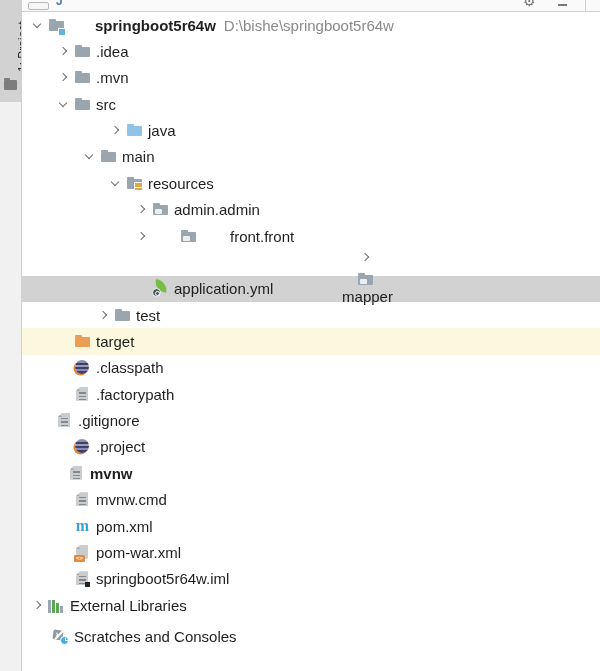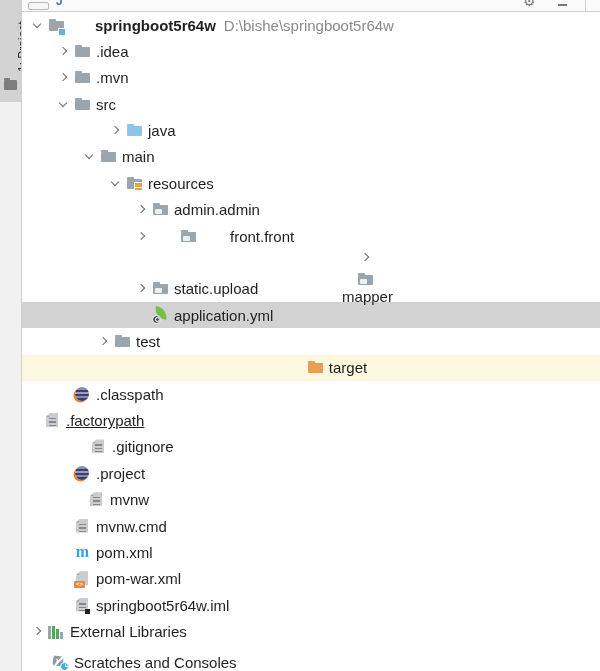--- a/index.html
+++ b/index.html
@@ -32,21 +32,21 @@
     border-radius:2px;background:#f6f6f6;}
   .tb-glyph{position:absolute;left:34px;top:-6px;font-size:12px;font-weight:bold;color:#4a7cc2;}
   .tb-gear{position:absolute;left:501px;top:-7px;font-size:14px;color:#777;}
   .tb-min{position:absolute;left:536px;top:4px;width:9px;height:2px;background:#777;}
   .tb-sep{position:absolute;left:563px;top:0;width:1px;height:12px;background:var(--border);}
 
   
   .tree{position:absolute;left:22px;top:12px;right:0;bottom:0;background:var(--tree_bg);}
   .row{display:flex;align-items:center;height:26.36px;white-space:nowrap;color:var(--text);font-size:15px;}
   .row.sel{background:var(--selection_bg);}
-  .row.hl{background:var(--excluded_bg);justify-content:center;}
+  .row.hl{background:var(--excluded_bg);}
   .chev{position:relative;width:22px;height:17px;flex:0 0 22px;}
   .chev.c::before,.chev.e::before{content:"";position:absolute;left:8px;top:5px;width:5px;height:5px;
     border-right:1.6px solid var(--chevron);border-bottom:1.6px solid var(--chevron);}
   .chev.c::before{transform:rotate(-45deg);}
   .chev.e::before{transform:rotate(45deg);top:4px;}
   .icon{position:relative;width:17px;height:17px;flex:0 0 17px;}
   .icon i{font-style:normal;}
   .lbl{margin-left:5px;}
   .lbl.bold{font-weight:bold;margin-left:30px;}
   .path{margin-left:8px;color:var(--muted_text);}
@@ -194,28 +194,20 @@
         <span class="lbl">front.front</span>
       </div>
       <div class="row" style="padding-left: 108px; flex-direction: column;">
         <span class="chev c"></span>
         <span class="icon">
           <i class="fld"></i>
           <i class="pkg"></i>
         </span>
         <span class="lbl">mapper</span>
       </div>
-      <div class="row" style="padding-left: 108px;">
-        <span class="chev c"></span>
-        <span class="icon">
-          <i class="fld"></i>
-          <i class="pkg"></i>
-        </span>
-        <span class="lbl">static.upload</span>
-      </div>
       <div class="row sel" style="padding-left: 108px;">
         <span class="chev"></span>
         <span class="icon">
           <i class="leaf"></i>
           <i class="boot"></i>
         </span>
         <span class="lbl">application.yml</span>
       </div>
       <div class="row" style="padding-left: 70px;">
         <span class="chev c"></span>
@@ -231,44 +223,44 @@
         </span>
         <span class="lbl">target</span>
       </div>
       <div class="row" style="padding-left: 30px;">
         <span class="chev"></span>
         <span class="icon">
           <i class="ecl"></i>
         </span>
         <span class="lbl">.classpath</span>
       </div>
-      <div class="row" style=" text-decoration: underline;">
+      <div class="row" style="padding-left: 30px;">
         <span class="chev"></span>
         <span class="icon">
           <i class="pg"></i>
           <i class="pglines"></i>
         </span>
         <span class="lbl">.factorypath</span>
       </div>
-      <div class="row" style="padding-left: 46px;">
+      <div class="row" style="padding-left: 12px;">
         <span class="chev"></span>
         <span class="icon">
           <i class="pg"></i>
           <i class="pglines"></i>
         </span>
         <span class="lbl">.gitignore</span>
       </div>
       <div class="row" style="padding-left: 30px;">
         <span class="chev"></span>
         <span class="icon">
           <i class="ecl"></i>
         </span>
         <span class="lbl">.project</span>
       </div>
-      <div class="row" style="padding-left: 44px;">
+      <div class="row" style="padding-left: 24px; font-weight: bold;">
         <span class="chev"></span>
         <span class="icon">
           <i class="pg"></i>
           <i class="pglines"></i>
         </span>
         <span class="lbl">mvnw</span>
       </div>
       <div class="row" style="padding-left: 30px;">
         <span class="chev"></span>
         <span class="icon">

